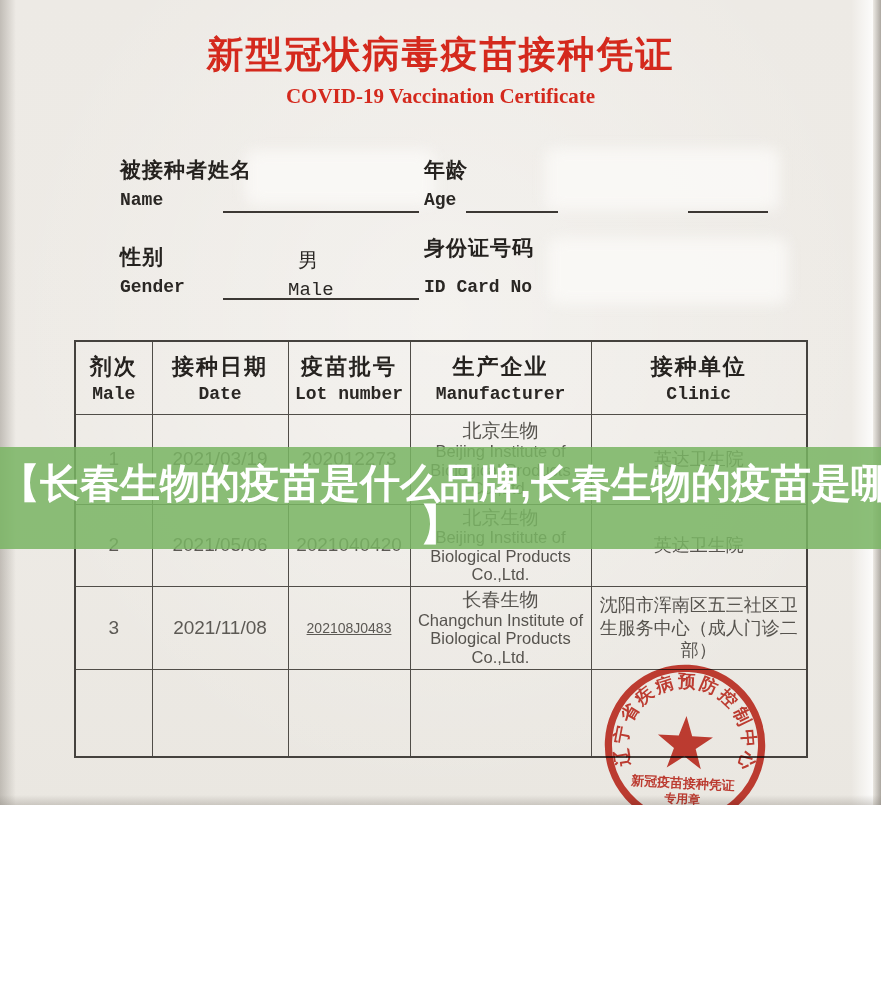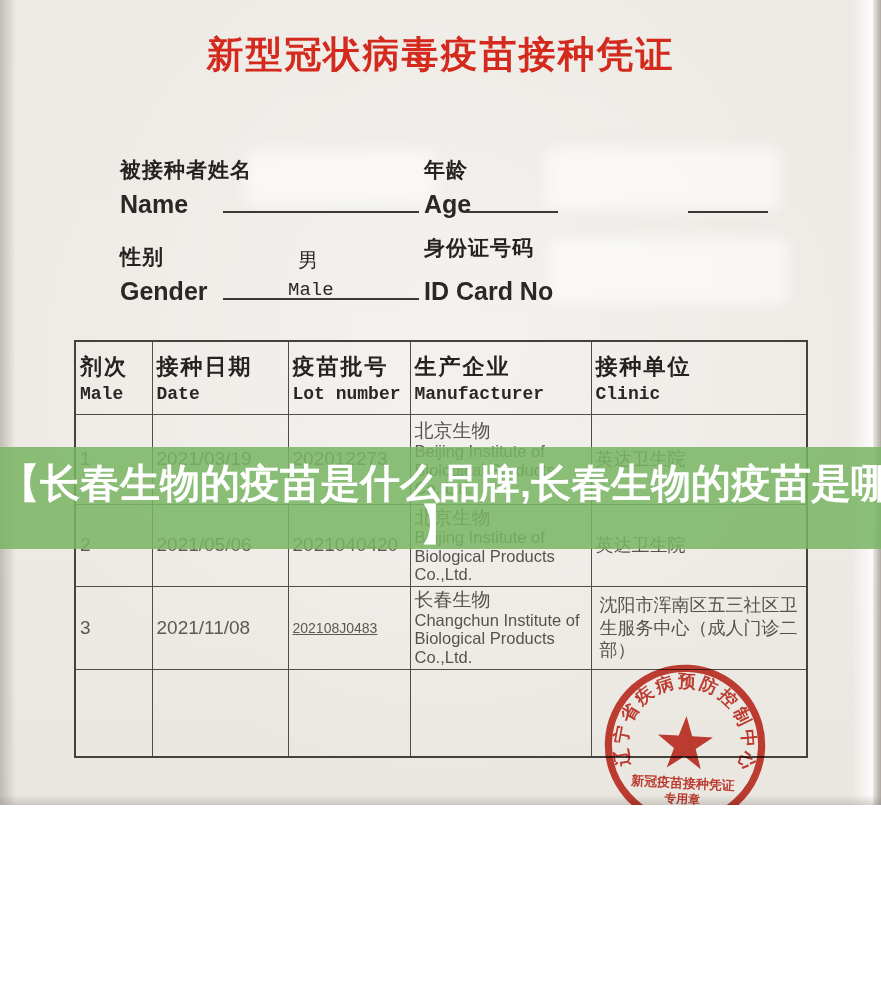--- a/index.html
+++ b/index.html
@@ -23,35 +23,35 @@
   .edge-bottom { position:absolute; left:0; bottom:0; width:100%; height:10px;
                  background:linear-gradient(0deg, rgba(130,124,116,0.30), rgba(130,124,116,0)); }
 
   .title-zh { position:absolute; top:30px; left:0; width:100%; text-align:center;
               font-size:37px; font-weight:900; color:#d4291d; letter-spacing:2px; }
   .title-en { position:absolute; top:84px; left:0; width:100%; text-align:center;
               font-family:"Liberation Serif","DejaVu Serif",serif;
               font-size:21px; font-weight:700; color:#d4291d; }
 
   .lbl-zh { position:absolute; font-size:21px; font-weight:700; color:#25221f; letter-spacing:1px; }
-  .lbl-en { position:absolute; font-family:Liberation Sans, sans-serif;
-            font-size:25px; font-weight:600; color:#2a2724; }
+  .lbl-en { position:absolute; font-family:Liberation Mono, monospace;
+            font-size:18px; font-weight:600; color:#2a2724; }
   .val-zh { position:absolute; font-size:20px; color:#2a2724; }
   .val-en { position:absolute; font-family:"Liberation Mono","DejaVu Sans Mono",monospace;
             font-size:19px; color:#2a2724; }
   .uline  { position:absolute; height:0; border-bottom:2px solid #3c3834; }
 
   .blur-patch { position:absolute; background:rgba(250,249,247,0.85);
                 filter:blur(7px); border-radius:10px; }
 
   
   .vax-table { position:absolute; left:74px; top:340px; width:732px;
                border-collapse:collapse; table-layout:fixed; }
   .vax-table td, .vax-table th { border:1.6px solid #504d48; vertical-align:middle;
-               text-align:left; overflow:hidden; padding:2px 4px; }
+               text-align:center; overflow:hidden; padding:2px 4px; }
   .vax-table { border:2px solid #45423e; }
   .th-zh { display:block; font-size:22px; font-weight:700; color:#25221f; letter-spacing:2px; }
   .th-en { display:block; font-family:"Liberation Mono","DejaVu Sans Mono",monospace;
            font-size:18px; font-weight:600; color:#2a2724; margin-top:2px; }
   .cell-data { font-size:19px; color:#5c5954; }
   .mf-zh { display:block; font-size:19px; color:#56534e; line-height:1.15; }
   .mf-en { display:block; font-size:16.5px; color:#56534e; line-height:1.12; }
   .clinic { font-size:18px; color:#56534e; line-height:1.25; }
   .ta-left { text-align:left; padding:0 8px !important; }
   .rh  { height:73px; }
@@ -84,20 +84,21 @@
 <body>
 
 <div class="page">
 
   <div class="edge-left"></div>
   <div class="streak-right"></div>
   <div class="edge-right"></div>
   <div class="edge-bottom"></div>
 
   <div class="title-zh">新型冠状病毒疫苗接种凭证</div>
+  <div class="title-en">COVID-19 Vaccination Certificate</div>
 
   <div class="blur-patch" style="left:245px; top:150px; width:190px; height:55px;"></div>
   <div class="blur-patch" style="left:545px; top:148px; width:235px; height:62px;"></div>
   <div class="blur-patch" style="left:548px; top:238px; width:240px; height:66px;"></div>
 
   <div class="lbl-zh" style="left:120px; top:156px;">被接种者姓名</div>
   <div class="lbl-en" style="left:120px; top:190px;">Name</div>
   <div class="uline" style="left:223px; top:211px; width:196px;"></div>
 
   <div class="lbl-zh" style="left:424px; top:156px;">年龄</div>

